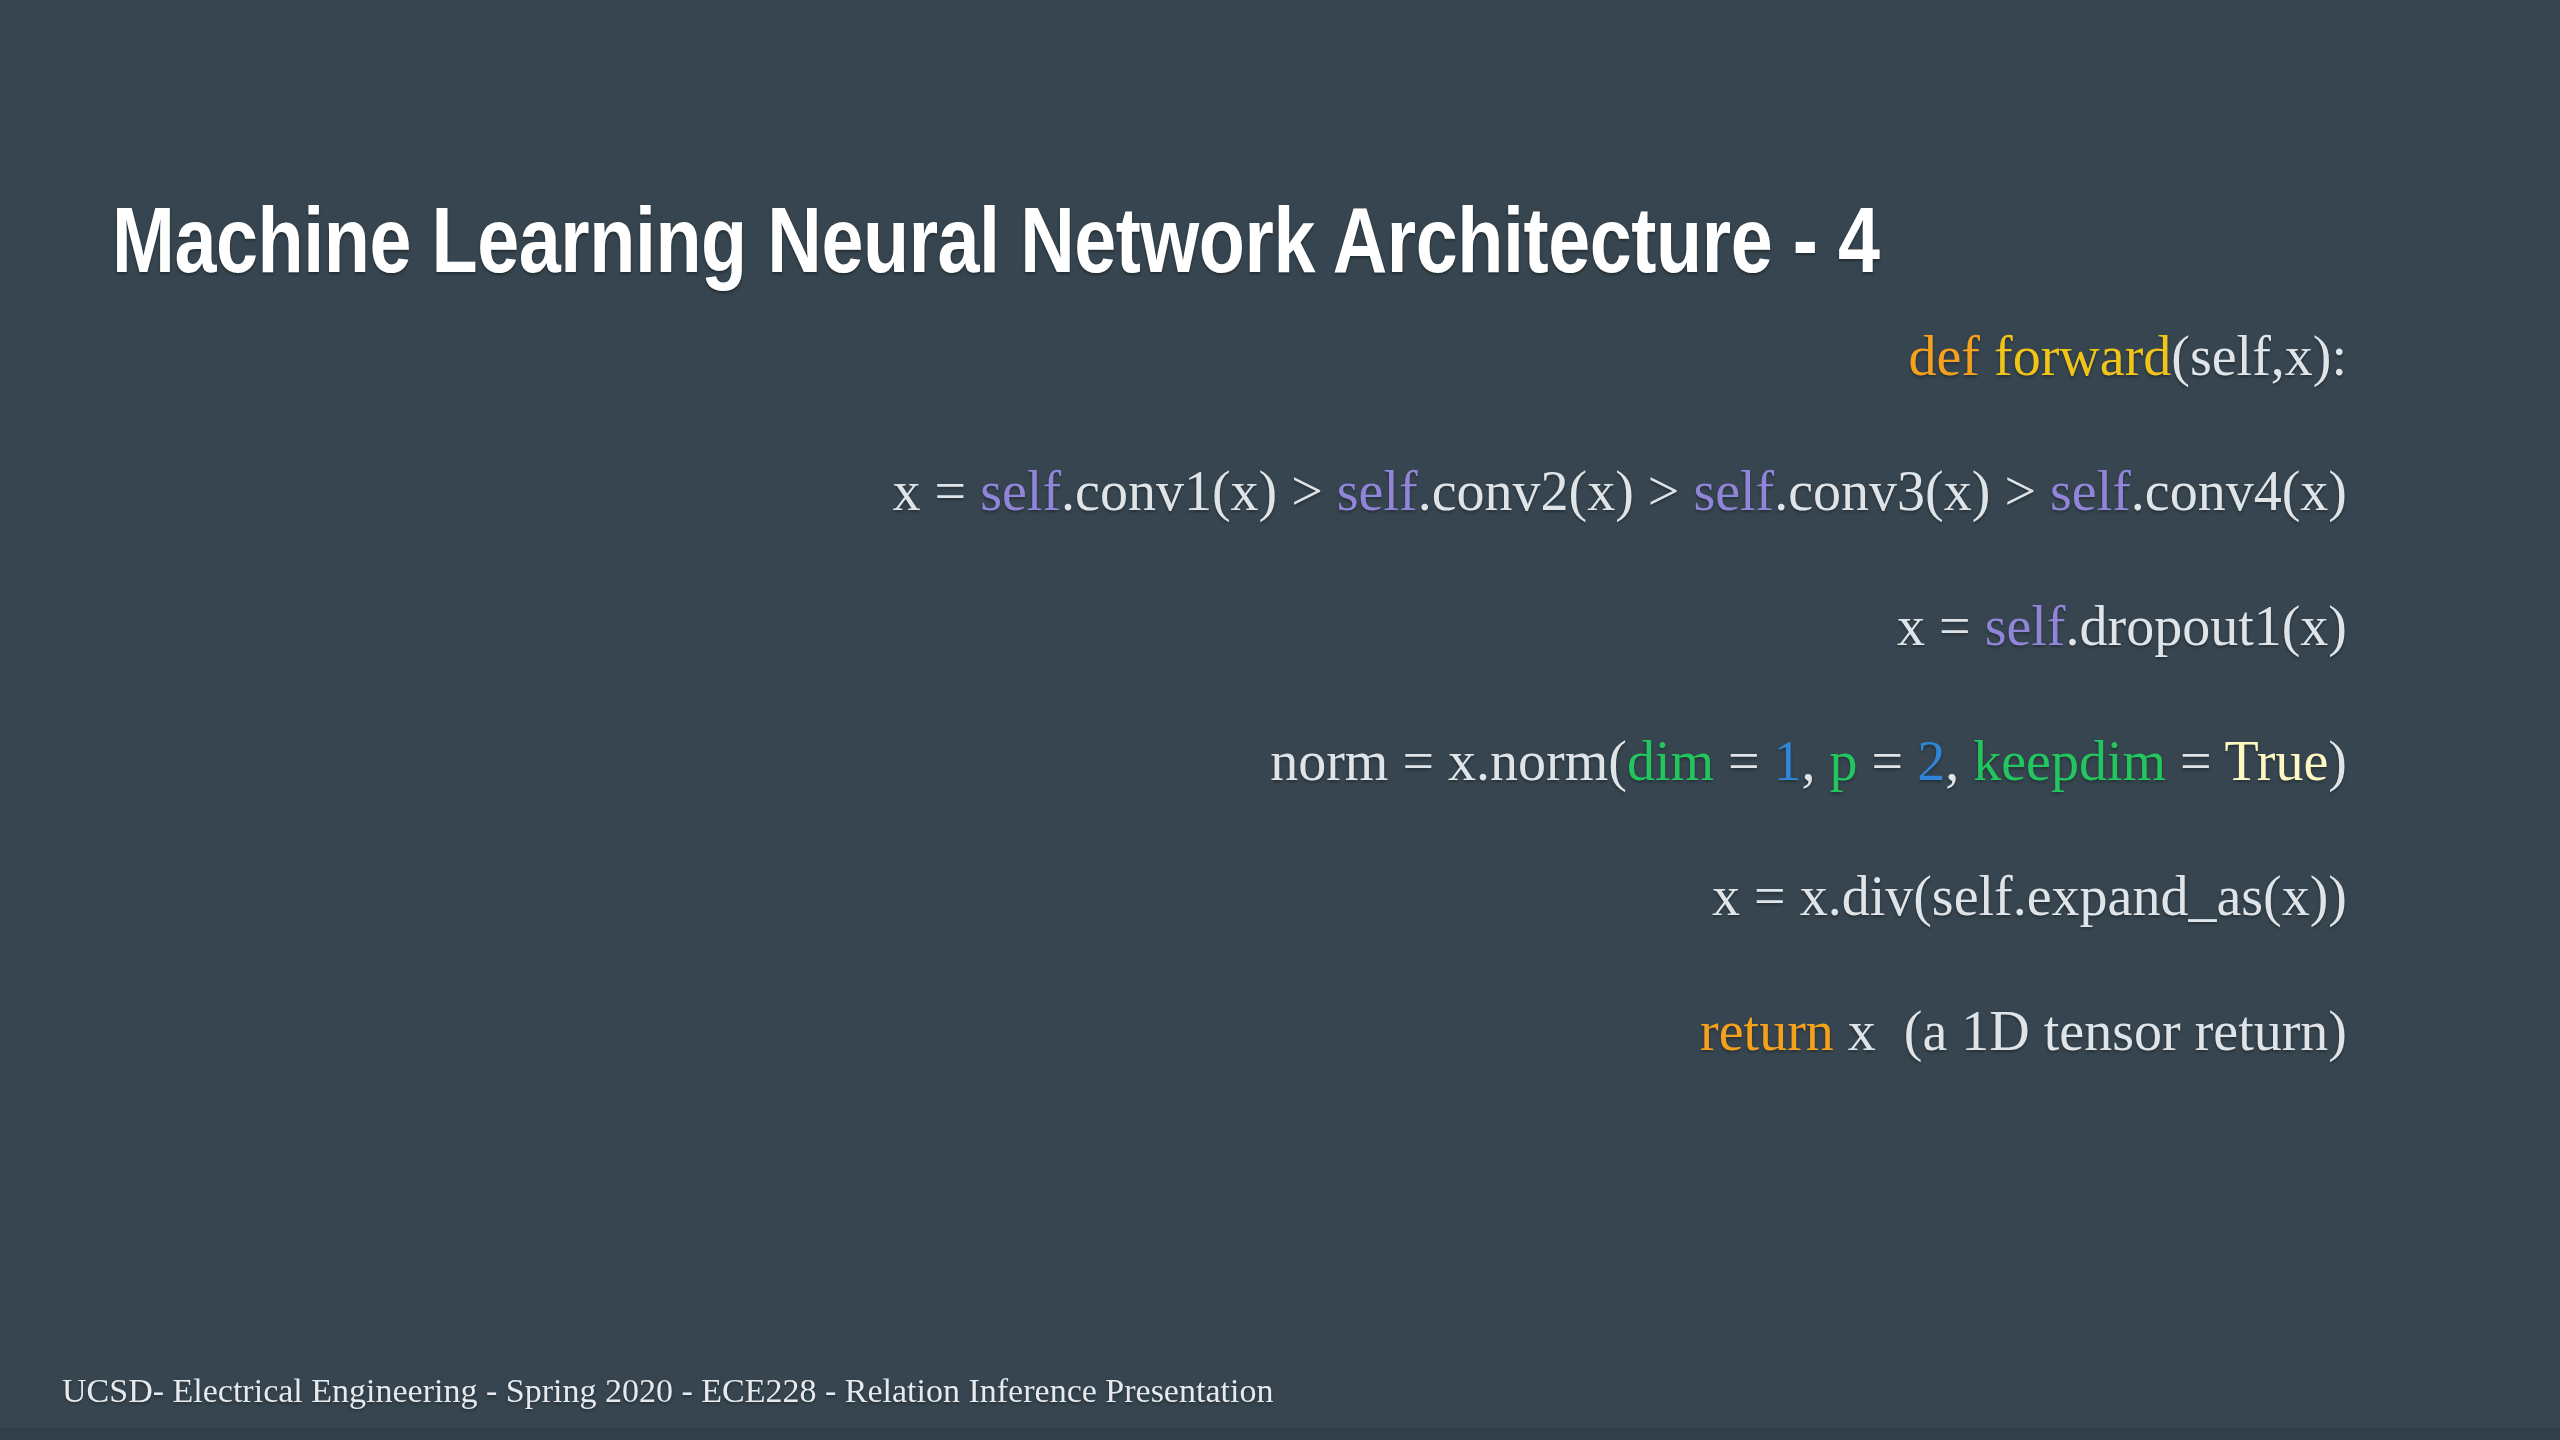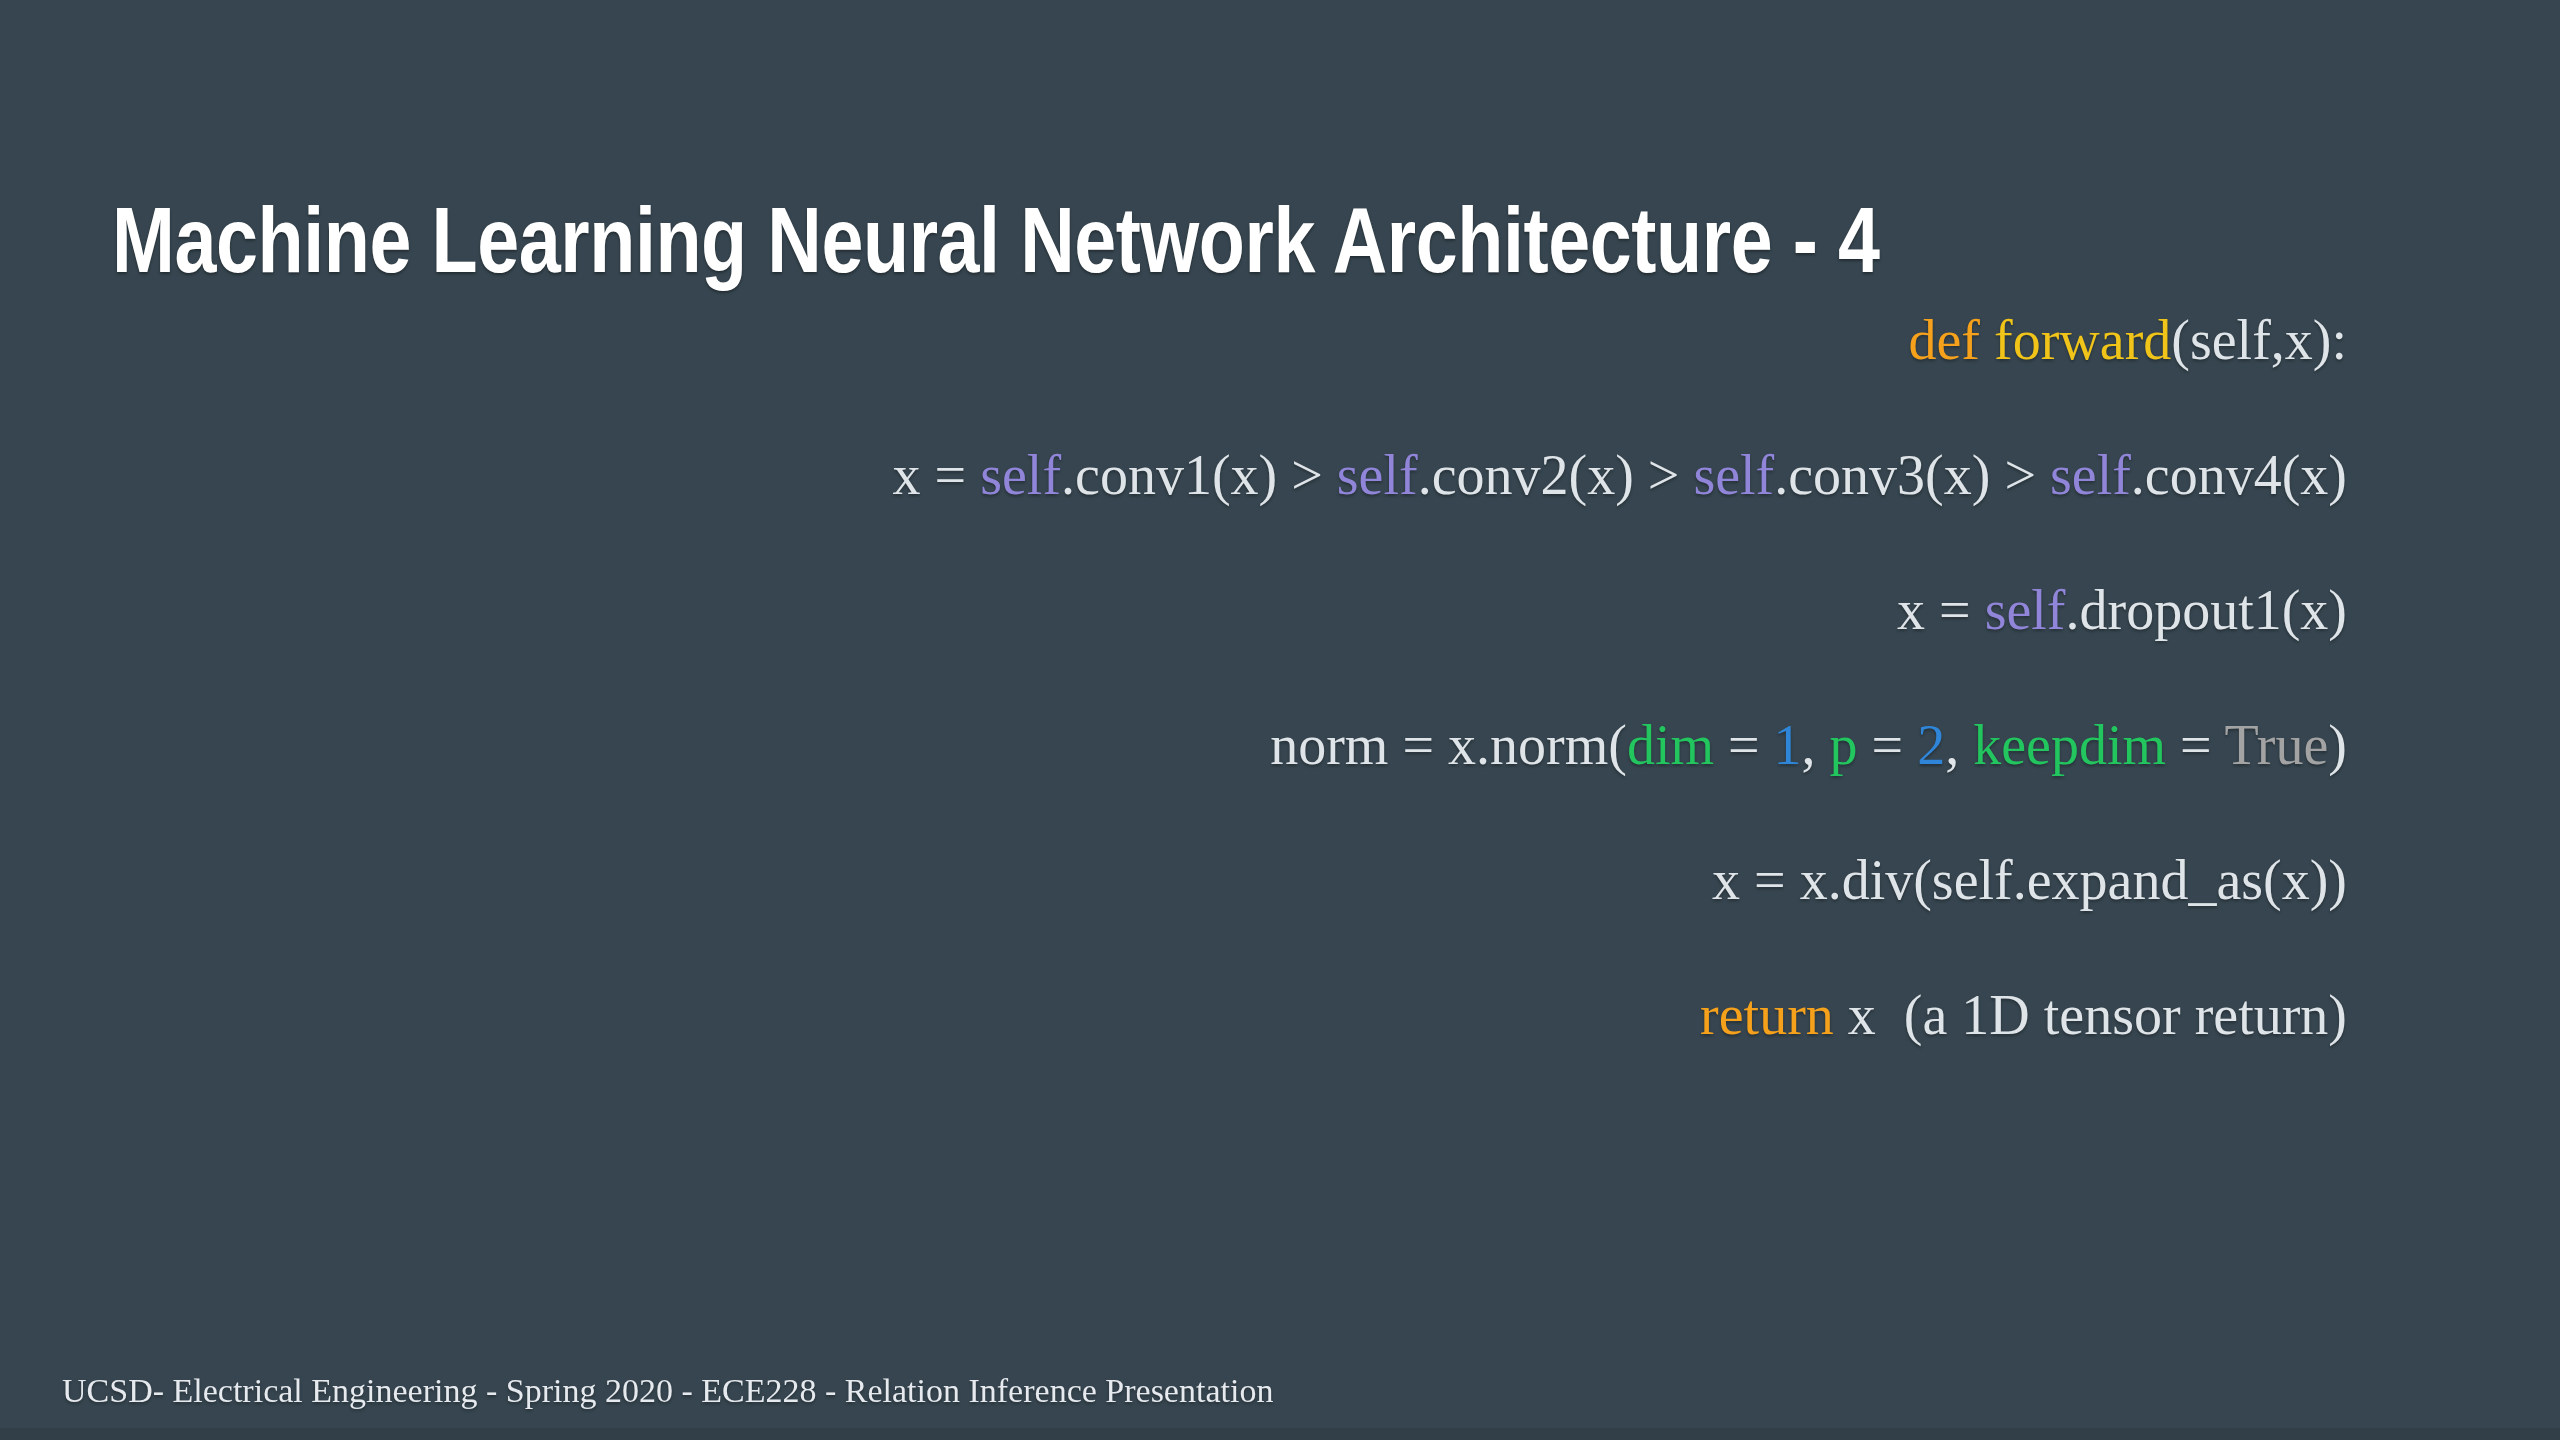--- a/index.html
+++ b/index.html
@@ -35,42 +35,42 @@
     letter-spacing: -0.5px;
     color: #ffffff;
     transform: scaleX(0.82);
     transform-origin: left top;
     white-space: nowrap;
     text-shadow: 0 2px 3px rgba(0,0,0,0.35);
   }
   .code-block {
     position: absolute;
     left: 0;
-    top: 312px;
+    top: 328px;
     width: 2347px;
   }
   .code-line {
     font-family: "Liberation Serif", "DejaVu Serif", serif;
     font-size: 56px;
     line-height: 1;
     height: 135px;
     color: #dfe4e8;
     white-space: nowrap;
     text-shadow: 0 2px 3px rgba(0,0,0,0.3);
   }
   .code-line.lvl0 { padding-left: 112px; }
   .code-line.lvl1 { padding-left: 240px; }
   .tok { white-space: pre; }
   .tok-plain   { color: #dfe4e8; }
   .tok-keyword { color: #f5a11c; }
   .tok-funcname{ color: #f0c419; }
   .tok-self    { color: #9085d8; }
   .tok-number  { color: #2f86d8; }
   .tok-param   { color: #22c55e; margin-top: 13px; }
-  .tok-bool    { color: #a3a3a3; margin-top: 13px; }
+  .tok-bool    { color: #fef9c3; margin-top: 13px; }
   .slide-footer {
     position: absolute;
     left: 62px;
     top: 1372px;
     font-family: "Liberation Serif", "DejaVu Serif", serif;
     font-size: 34px;
     color: #e6eaee;
     white-space: nowrap;
     text-shadow: 0 2px 3px rgba(0,0,0,0.3);
   }

